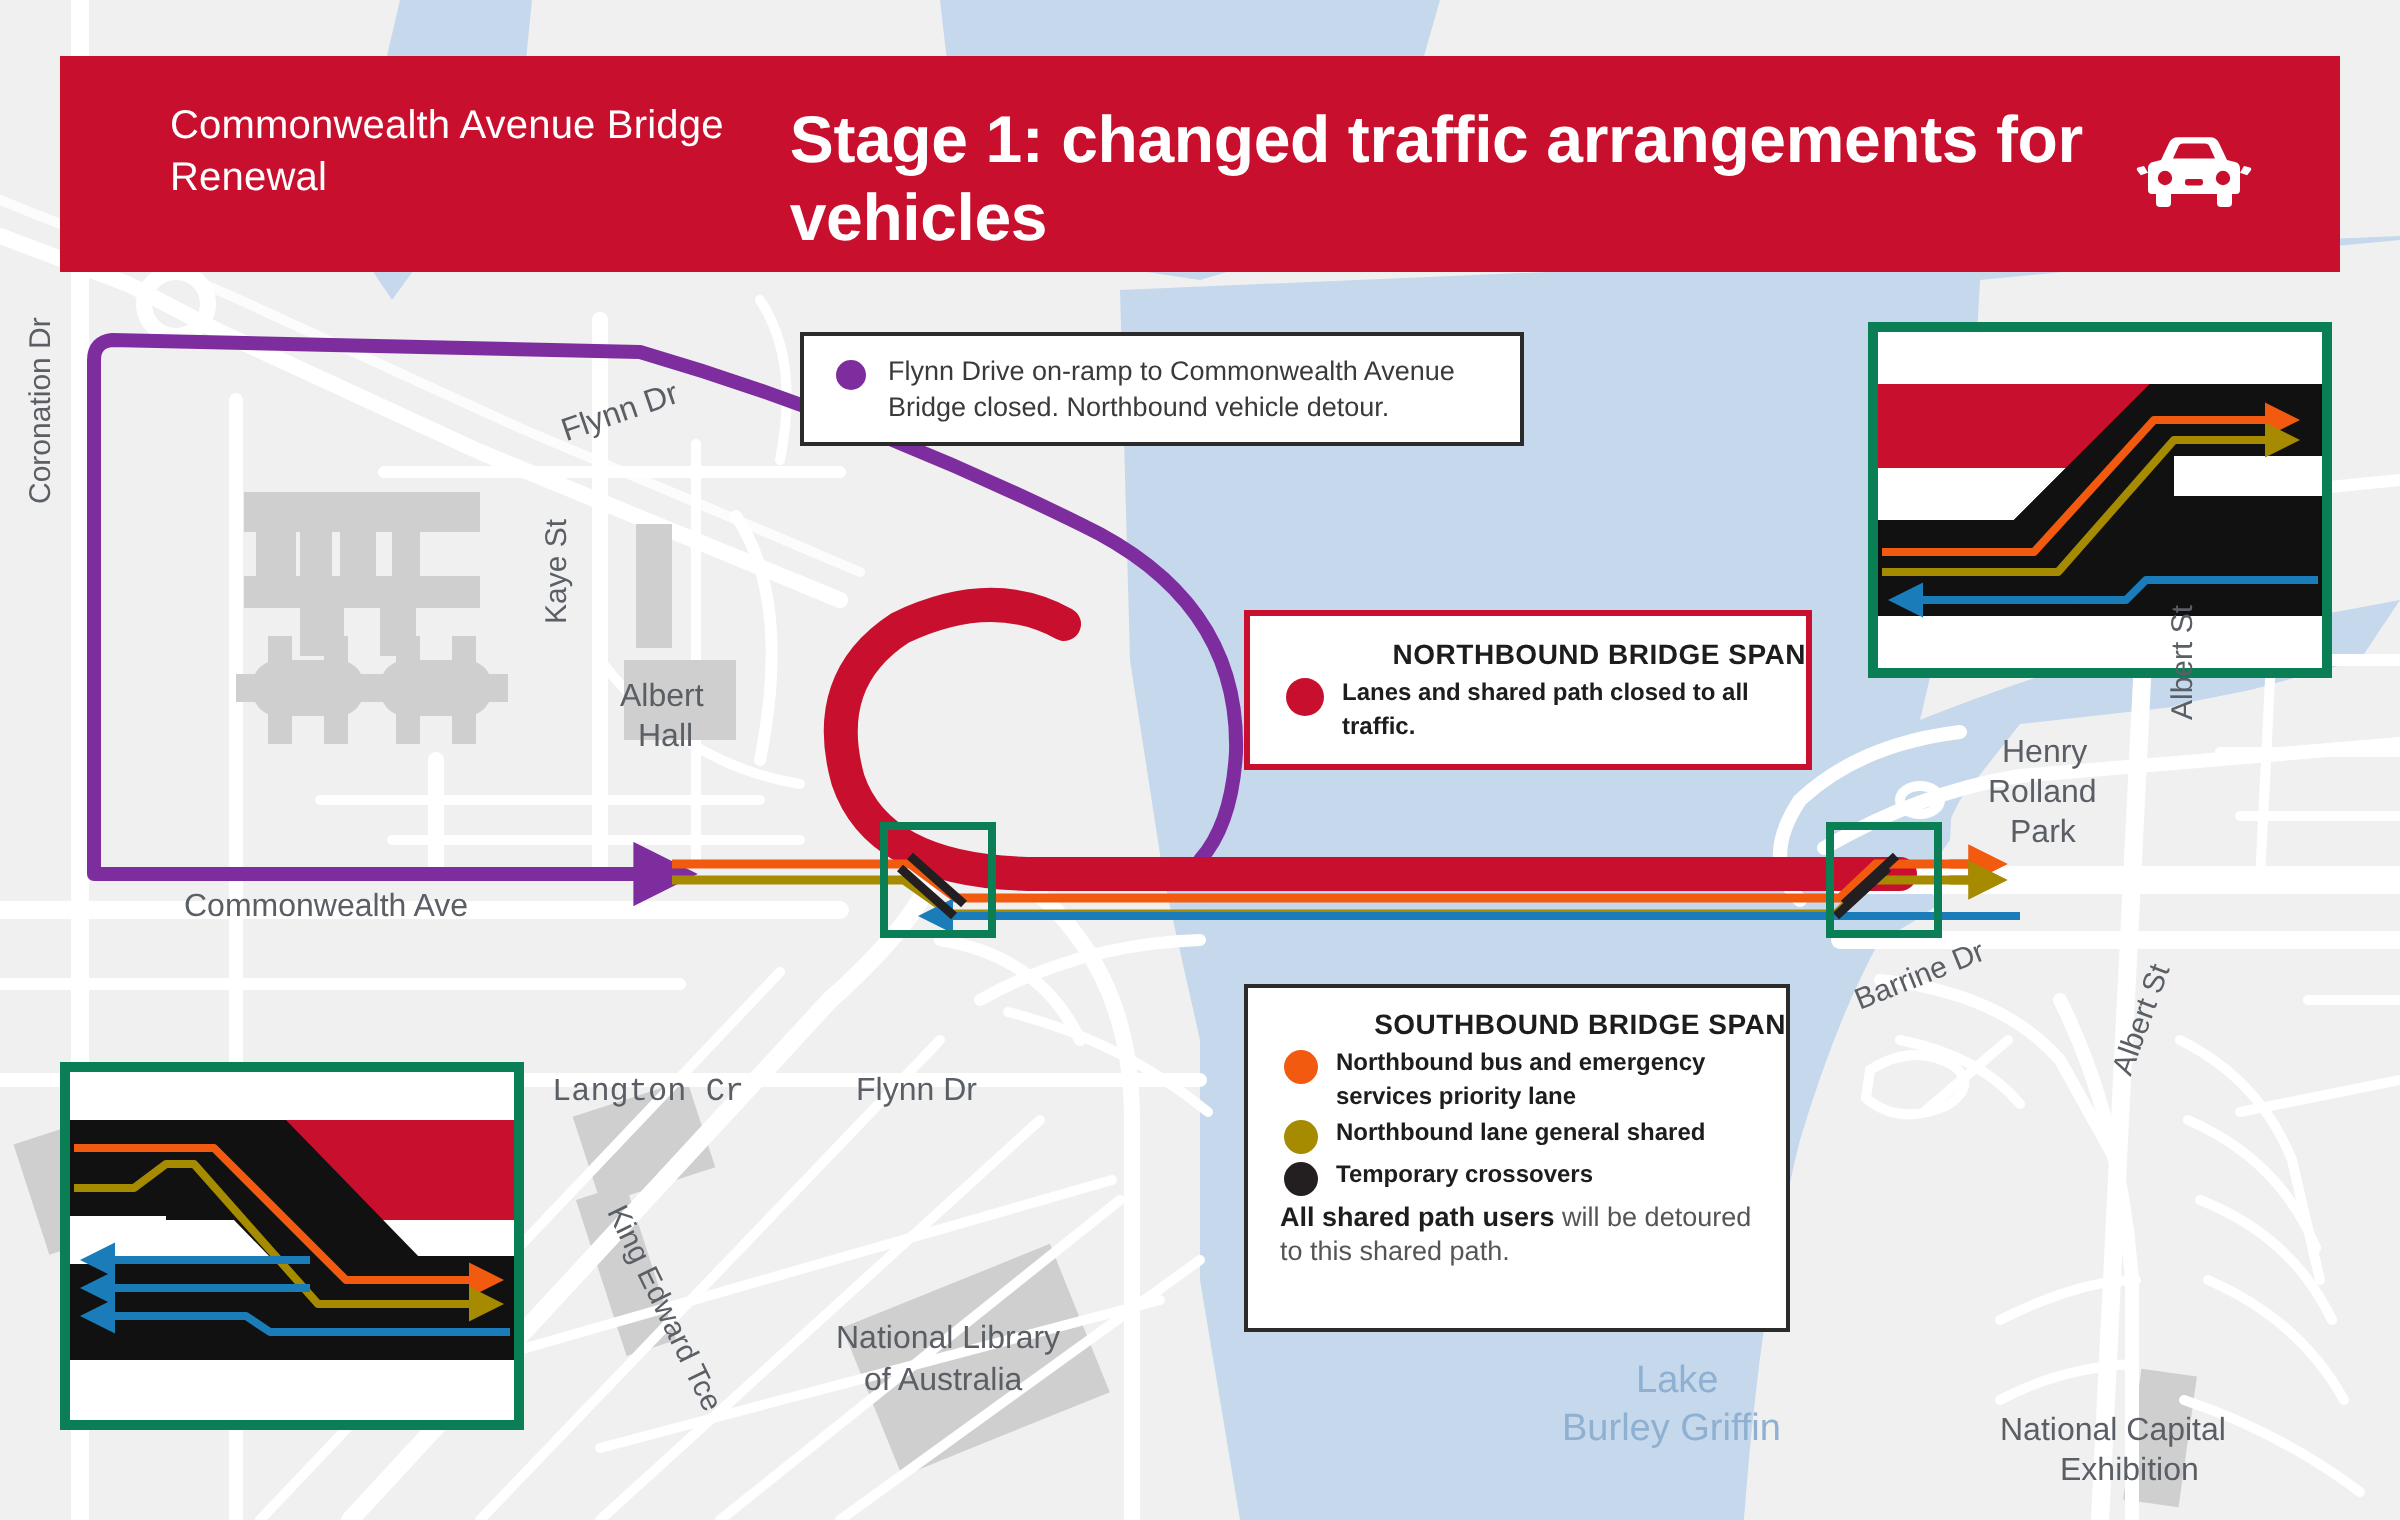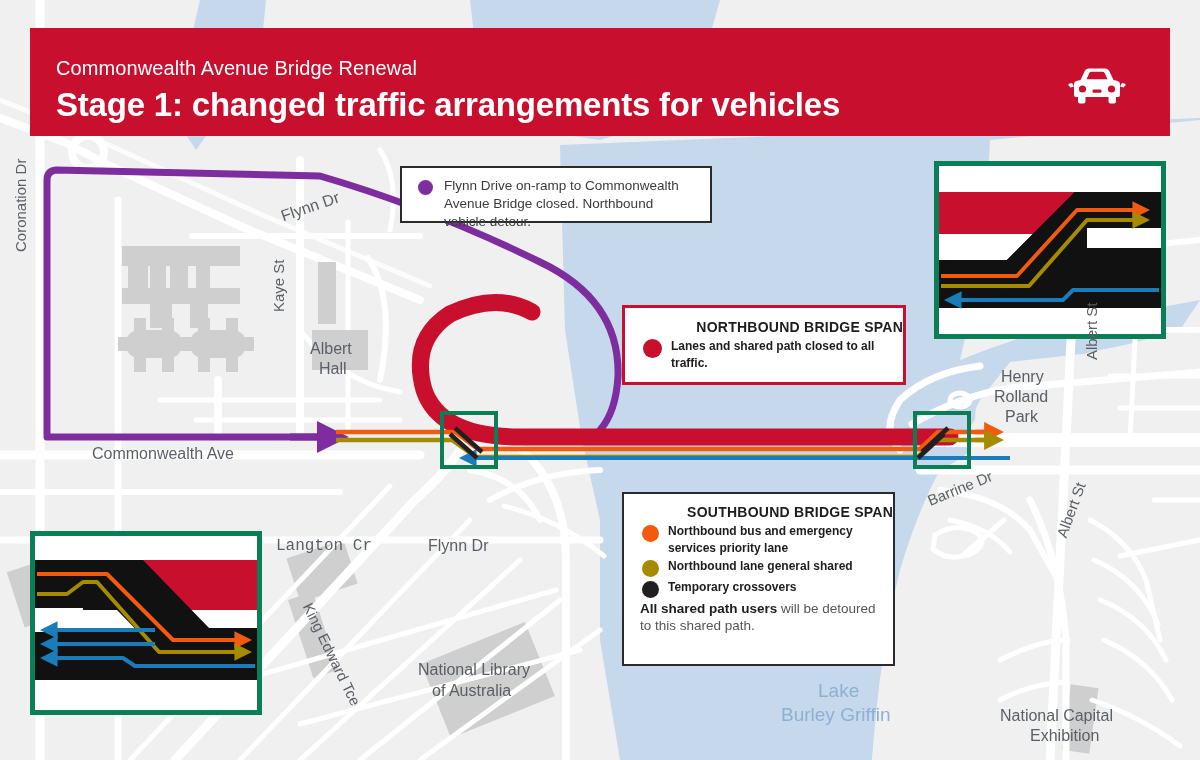--- a/index.html
+++ b/index.html
@@ -13,21 +13,21 @@
   .layer{position:absolute;left:0;top:0;width:1200px;height:760px;}
   svg.layer{display:block;}
 
   
   .header{
     position:absolute;left:30px;top:28px;width:1140px;height:108px;
     background:#C8102E;box-sizing:border-box;
     padding:14px 26px 0 26px;
     display:flex;align-items:center;justify-content:space-between;
   }
-  .header-texts{display:flex;flex-direction:column;justify-content:space-between;}
+  .header-texts{display:flex;flex-direction:row;justify-content:space-between;margin-left:29px;}
   .header-sub{
     color:#ffffff;font-size:20px;line-height:26px;font-weight:400;
     letter-spacing:.1px;margin-bottom:4px;
   }
   .header-title{
     color:#ffffff;font-size:33px;line-height:39px;font-weight:bold;
     letter-spacing:-.2px;
   }
   .header-icon{margin-right:18px;flex:0 0 auto;}
 
@@ -49,21 +49,21 @@
   .legend-label{
     font-size:12px;line-height:16.5px;font-weight:bold;color:#1d1d1d;
   }
   .note{
     font-size:13.5px;line-height:17px;color:#555;margin-top:0;
   }
   .note b{color:#1d1d1d;}
 
   
   #callout-flynn{
-    left:400px;top:166px;width:312px;height:57px;
+    left:400px;top:166px;width:362px;height:57px;
     padding:9px 12px 0 12px;display:flex;align-items:flex-start;
   }
   #callout-flynn .dot{width:15px;height:15px;margin:3px 11px 0 4px;}
   #callout-flynn .txt{font-size:13.5px;line-height:18px;color:#3a3a3a;}
 
   
   #callout-north{left:622px;top:305px;width:284px;height:80px;padding:11px 0 0 16px;}
 
   
   #legend-south{left:622px;top:492px;width:273px;height:174px;padding:10px 0 0 16px;}

